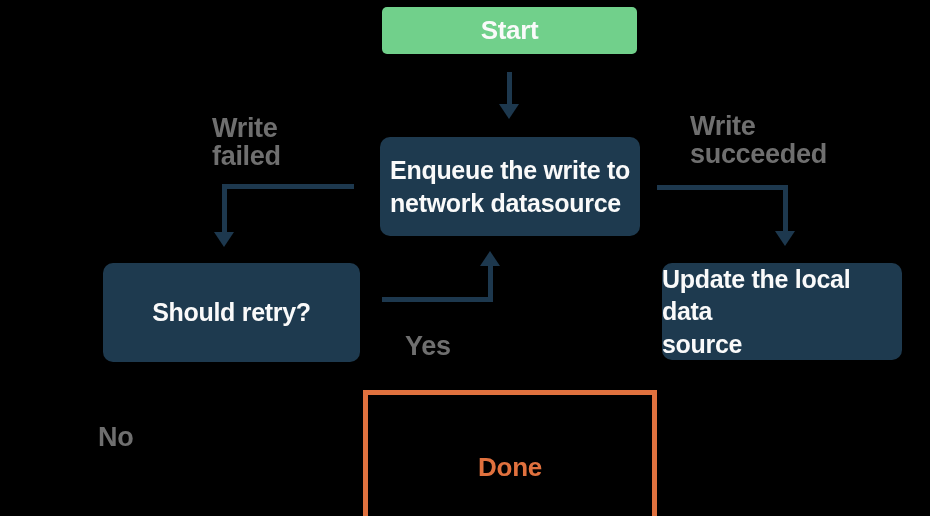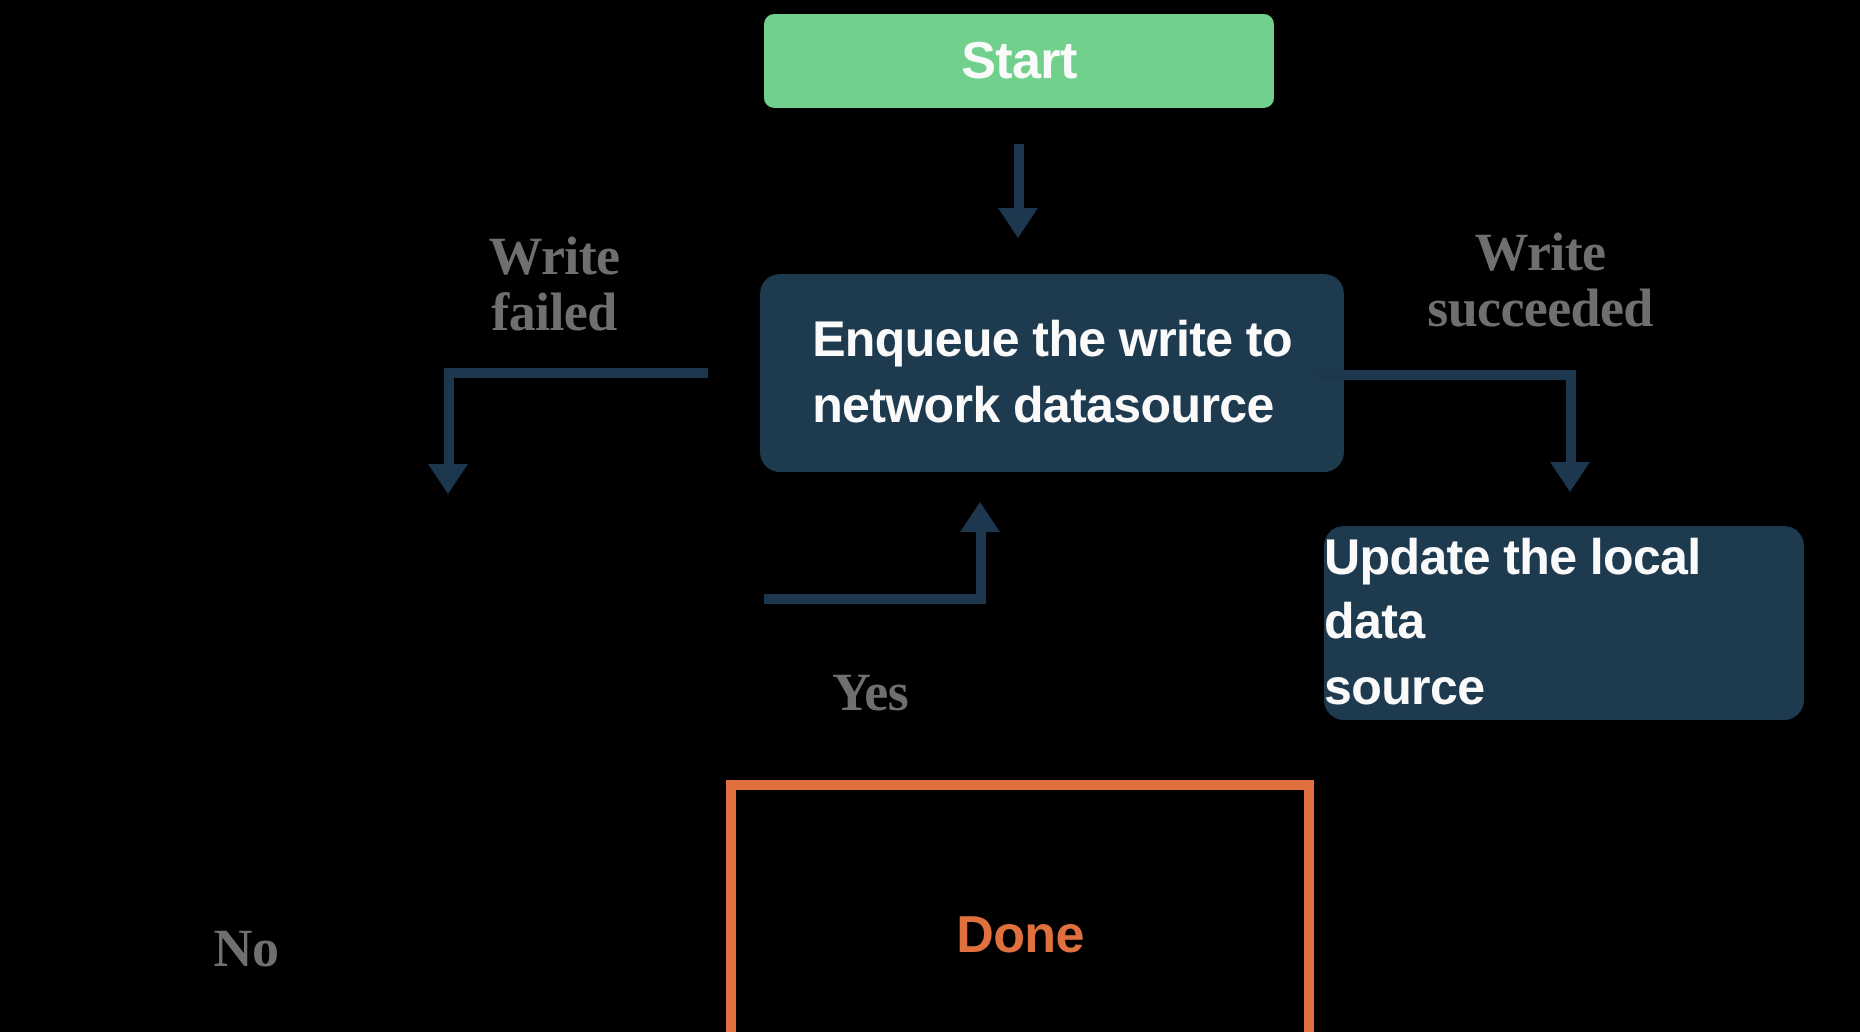--- a/index.html
+++ b/index.html
@@ -27,21 +27,21 @@
     letter-spacing: -0.3px;
   }
   .node-start {
     left: 382px; top: 7px; width: 255px; height: 47px;
     background: var(--start-fill, #71d08b);
     color: var(--node-text, #fafafa);
     border-radius: 5px;
     font-size: 26px;
   }
   .node-enqueue {
-    left: 380px; top: 137px; width: 292px; height: 99px;
+    left: 380px; top: 137px; width: 260px; height: 99px;
     background: var(--node-fill, #1e3a4f);
     color: var(--node-text, #fafafa);
     border-radius: 10px;
     font-size: 25px;
     line-height: 1.3;
   }
   .node-should-retry {
     left: 103px; top: 263px; width: 257px; height: 99px;
     background: var(--node-fill, #1e3a4f);
     color: var(--node-text, #fafafa);
@@ -61,29 +61,27 @@
     background: transparent;
     border: 5px solid var(--done-accent, #e0713e);
     color: var(--done-accent, #e0713e);
     font-size: 26px;
   }
   .edge-label {
     position: absolute;
     color: var(--label-gray, #6f6f6f);
     font-size: 27px;
     line-height: 1.05;
-    text-align: center;
     white-space: pre-line;
     letter-spacing: -0.3px;
-    font-family: Liberation Serif, serif;
   }
   .label-write-failed   { left: 212px; top: 114px; width: 130px; }
   .label-write-succeeded{ left: 690px; top: 112px; width: 160px; }
   .label-yes            { left: 405px; top: 332px; width: 60px; }
-  .label-no             { left: 98px;  top: 460px; width: 50px; }
+  .label-no             { left: 98px;  top: 423px; width: 50px; }
   .seg {
     position: absolute;
     background: var(--arrow, #1d384e);
   }
   .arrowhead {
     position: absolute;
     width: 0;
     height: 0;
     border-style: solid;
     border-color: transparent;
@@ -119,20 +117,21 @@
 </head>
 <body>
 
 <div class="canvas">
 
   <div class="node node-start">Start</div>
 
   <div class="node node-enqueue">Enqueue the write to
 network datasource</div>
 
+  <div class="node node-should-retry">Should retry?</div>
 
   <div class="node node-update-local">Update the local data
 source</div>
 
   <div class="node node-done">Done</div>
 
   <div class="edge-label label-write-failed">Write
 failed</div>
 
   <div class="edge-label label-write-succeeded">Write

